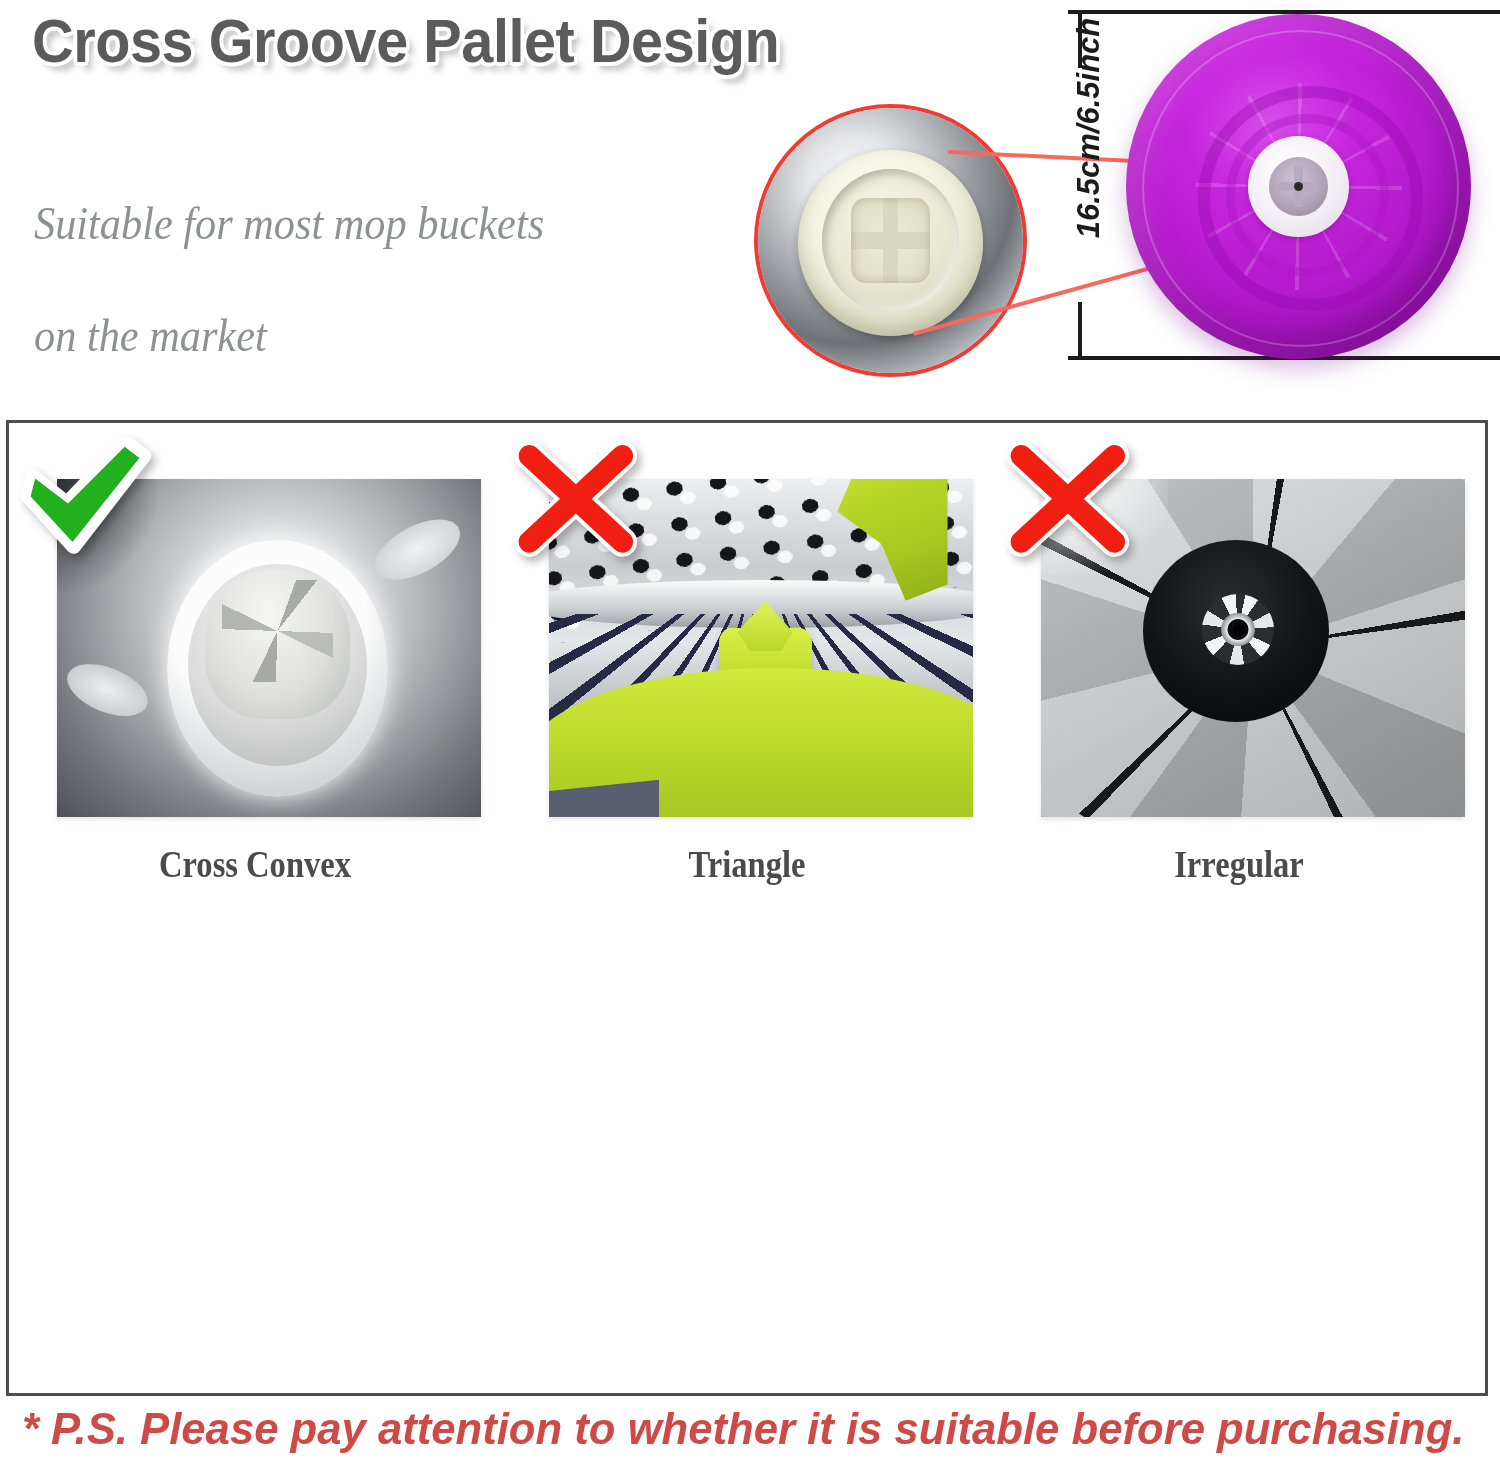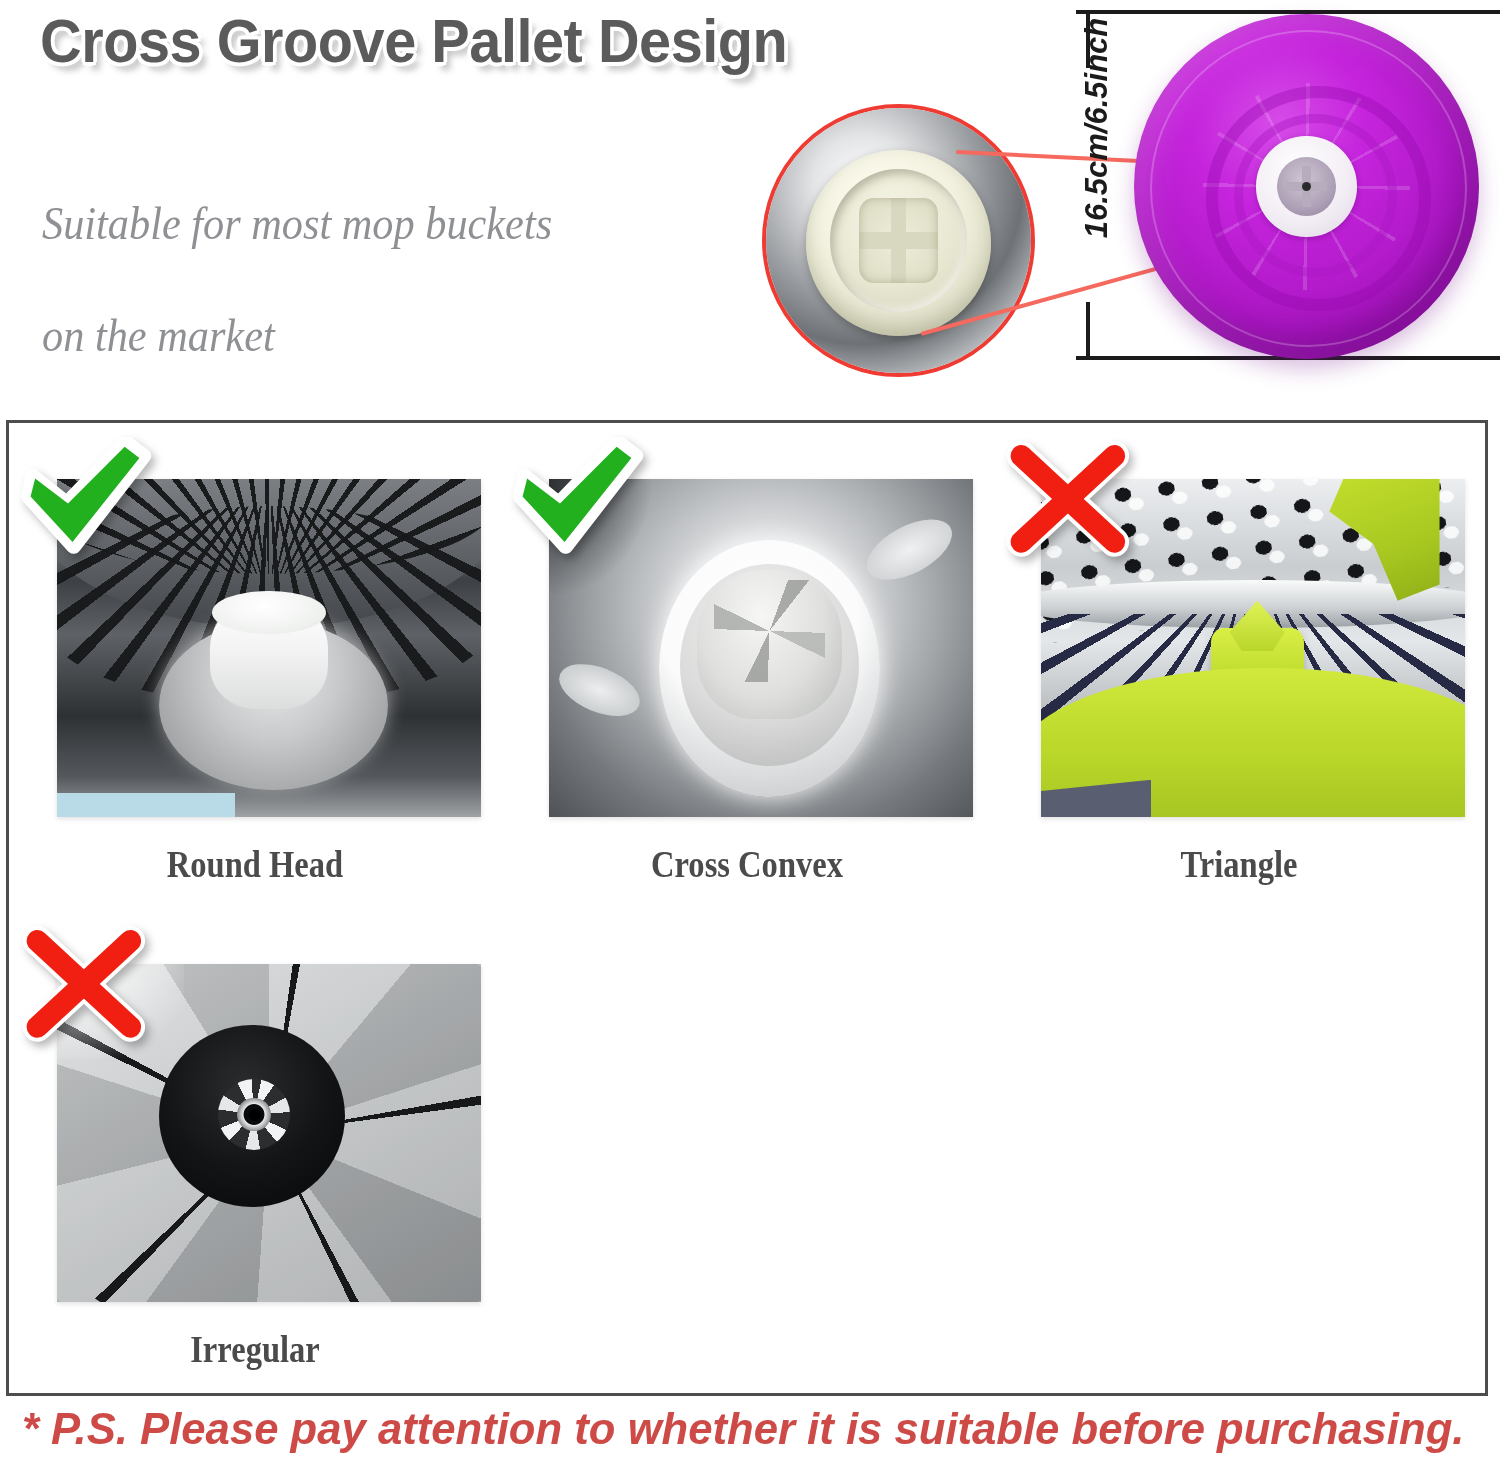--- a/index.html
+++ b/index.html
@@ -3,21 +3,21 @@
 <meta charset="utf-8">
 <style>
   html,body{margin:0;padding:0;background:#ffffff;}
   body{
     width:1500px;height:1476px;position:relative;overflow:hidden;
     font-family:"Liberation Sans", sans-serif;
     -webkit-font-smoothing:antialiased;
   }
 
   
-  #header{position:absolute;left:16px;top:0;width:1360px;height:418px;}
+  #header{position:absolute;left:8px;top:0;width:1360px;height:418px;}
 
   #page-title{
     position:absolute;left:24px;top:6px;
     font-family:"Liberation Sans Narrow","Liberation Sans",sans-serif;
     font-weight:bold;font-size:62px;line-height:70px;
     letter-spacing:-0.5px;
     color:#5b5b5b;
     transform:scaleX(0.93);transform-origin:left center;
     text-shadow:
        -3px 0 0 #ffffff, 3px 0 0 #ffffff, 0 -3px 0 #ffffff, 0 3px 0 #ffffff,
@@ -367,39 +367,20 @@
     <div class="hub-white"></div>
     <div class="hub-grey"></div>
     <div class="hub-cross"></div>
     <div class="hub-dot"></div>
   </div>
 </div>
 
 <div id="panel">
   <div id="grid">
 
-    <div class="cell">
-      <div class="mark">
-        <svg viewBox="0 0 120 110">
-          <path d="M10 52 L14 34 L44 58 L96 4 L112 16 L50 96 Z" fill="#ffffff" stroke="#ffffff" stroke-width="13" stroke-linejoin="round"></path>
-          <path d="M12 52 L16 36 L45 58 L95 8 L108 18 L49 92 Z" fill="#22b01f"></path>
-        </svg>
-      </div>
-      <div class="photo p1">
-        <div class="drum"></div>
-          <div class="band"></div>
-        <div class="slots2"></div>
-          <div class="slots"></div>
-        <div class="dish"></div>
-          <div class="stem"></div>
-          <div class="cap"></div>
-        <div class="blue"></div>
-      </div>
-      <div class="cell-label">Round Head</div>
-    </div>
 
     <div class="cell">
       <div class="mark">
         <svg viewBox="0 0 120 110">
           <path d="M10 52 L14 34 L44 58 L96 4 L112 16 L50 96 Z" fill="#ffffff" stroke="#ffffff" stroke-width="13" stroke-linejoin="round"></path>
           <path d="M12 52 L16 36 L45 58 L95 8 L108 18 L49 92 Z" fill="#22b01f"></path>
         </svg>
       </div>
       <div class="photo p2">
         <div class="drum"></div>

